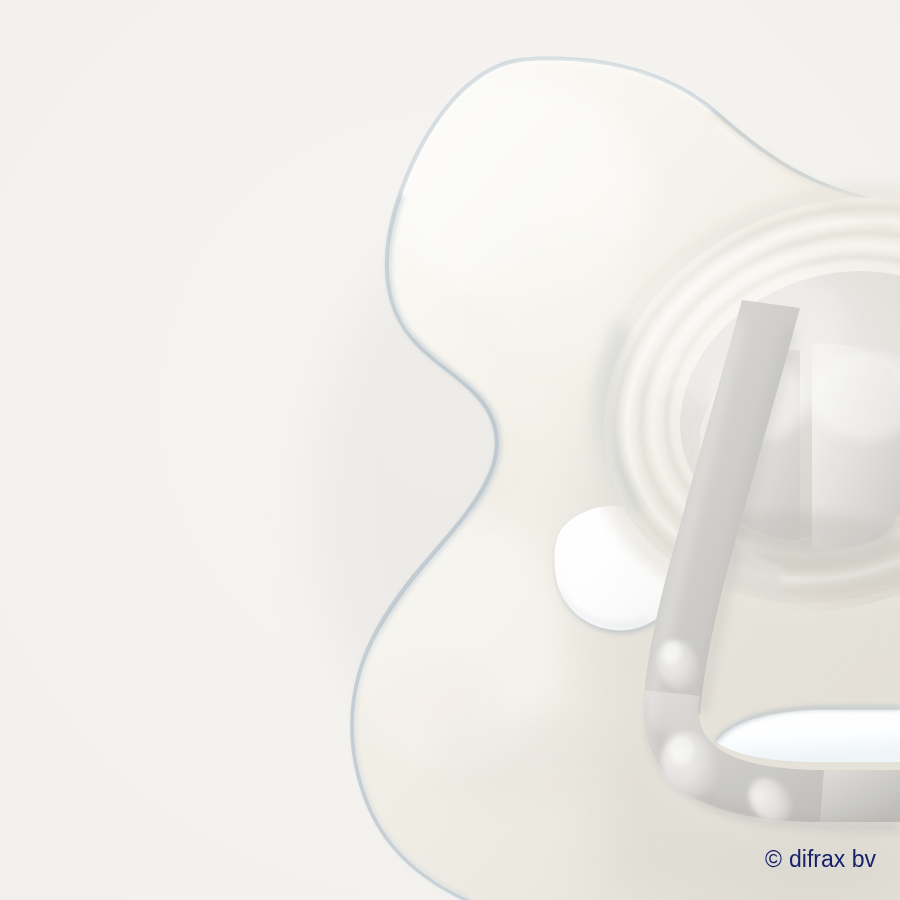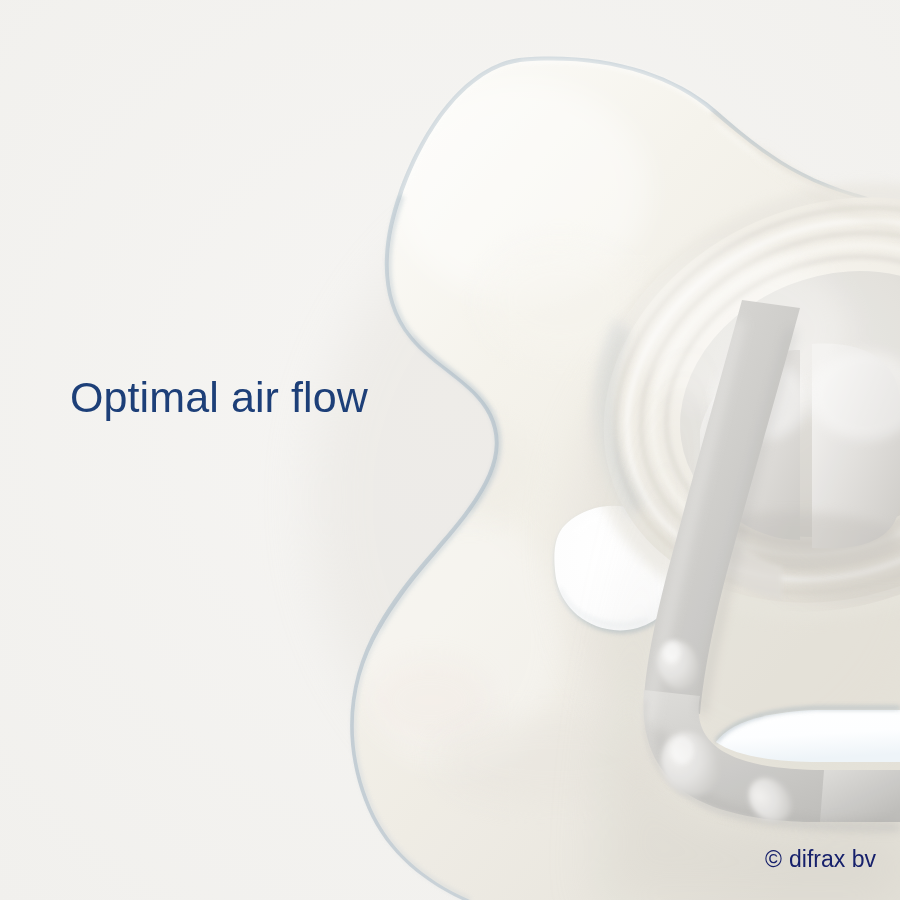--- a/index.html
+++ b/index.html
@@ -365,20 +365,19 @@
       </g>
 
       <g>
         <path d="M 760,150 C 800,184 840,212 900,230" fill="none" stroke="#e0dacd" stroke-width="4" opacity="0.55" filter="url(#blurMd)"></path>
       </g>
 
       <rect x="0" y="0" width="900" height="900" fill="#ffffff" opacity="0.035"></rect>
     </svg>
   </div>
 
-  <div id="caption-text">Optimal air flow</div>
 
   <div id="copyright-notice">
     <span class="sym">©</span>
     <span>difrax bv</span>
   </div>
 
 </div>
 
 </body></html>

